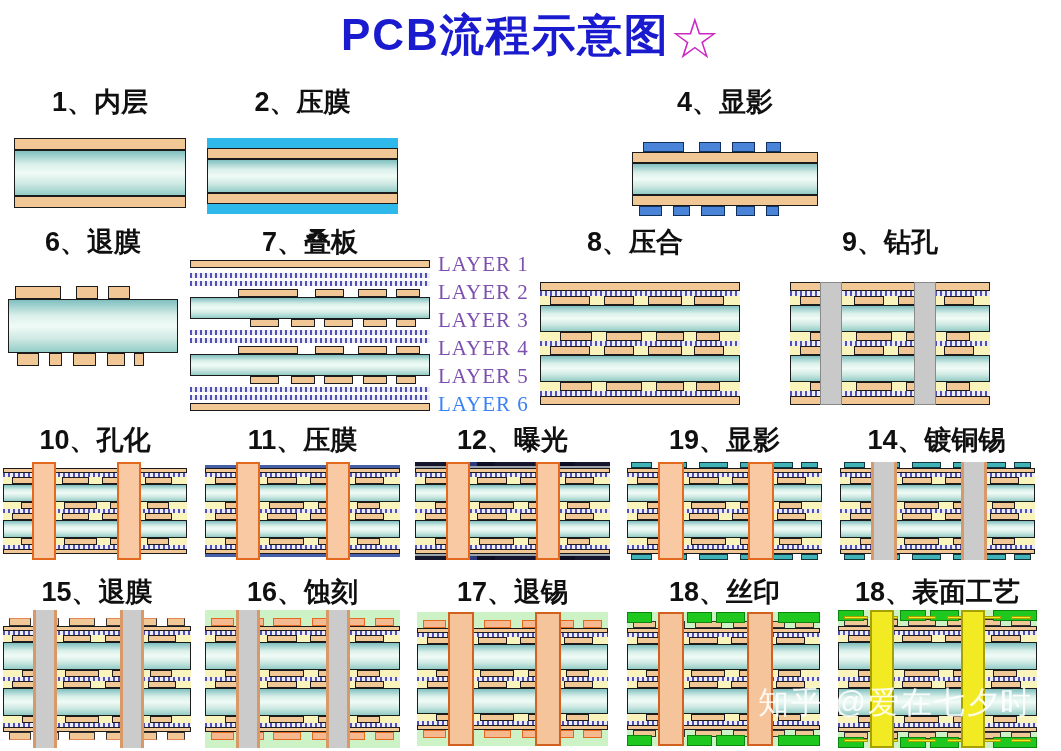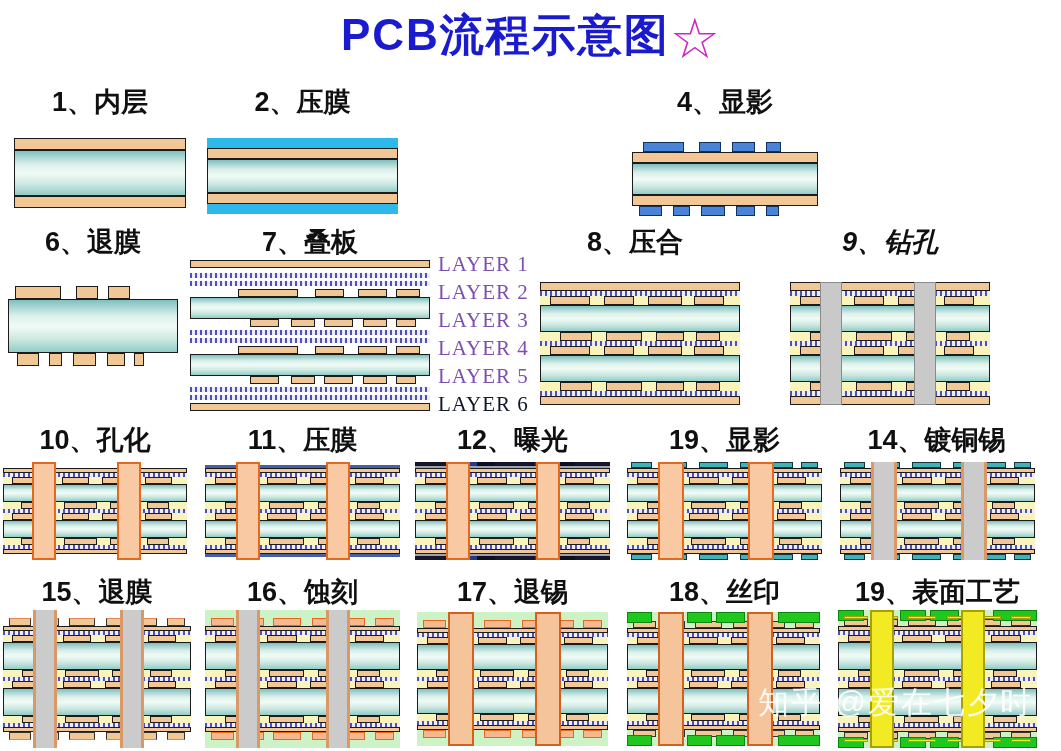--- a/index.html
+++ b/index.html
@@ -19,21 +19,21 @@
   
   #c1{left:8px;top:84px;width:184px;}   #c1 .diagram{top:54px;left:6px;width:172px;height:70px;}
   #c2{left:203px;top:84px;width:199px;} #c2 .diagram{top:54px;left:4px;width:191px;height:76px;}
   #c3{left:411px;top:84px;width:209px;} #c3 .diagram{top:44px;left:4px;width:201px;height:86px;}
   #c4{left:628px;top:84px;width:194px;} #c4 .diagram{top:58px;left:4px;width:186px;height:74px;}
   #c5{left:843px;top:84px;width:186px;} #c5 .diagram{top:45px;left:4px;width:178px;height:88px;}
   
   #c6{left:6px;top:224px;width:174px;}  #c6 .diagram{top:62px;left:2px;width:170px;height:80px;}
   #c7{left:188px;top:224px;width:244px;}#c7 .diagram{top:36px;left:2px;width:240px;height:152px;}
   #c8{left:528px;top:224px;width:214px;}#c8 .diagram{top:58px;left:12px;width:200px;height:123px;}
-  #c9{left:788px;top:224px;width:204px;font-style:italic;}#c9 .diagram{top:58px;left:2px;width:200px;height:123px;}
+  #c9{left:788px;top:224px;width:204px;}#c9 .diagram{top:58px;left:2px;width:200px;height:123px;}
   
   #c10{left:2px;top:422px;width:186px;}  #c10 .diagram{top:40px;left:1px;width:184px;height:98px;}
   #c11{left:203px;top:422px;width:199px;}#c11 .diagram{top:40px;left:2px;width:195px;height:98px;}
   #c12{left:413px;top:422px;width:199px;}#c12 .diagram{top:40px;left:2px;width:195px;height:98px;}
   #c13{left:625px;top:422px;width:199px;}#c13 .diagram{top:40px;left:2px;width:195px;height:98px;}
   #c14{left:836px;top:422px;width:201px;}#c14 .diagram{top:40px;left:4px;width:195px;height:98px;}
   
   #c15{left:2px;top:574px;width:190px;}  #c15 .diagram{top:36px;left:1px;width:188px;height:138px;}
   #c16{left:203px;top:574px;width:199px;}#c16 .diagram{top:36px;left:2px;width:195px;height:138px;}
   #c17{left:413px;top:574px;width:199px;}#c17 .diagram{top:38px;left:4px;width:191px;height:134px;}
@@ -131,21 +131,21 @@
         <div style="position: absolute; box-sizing: border-box; left: 0px; top: 135px; width: 100%; height: 5px; background: repeating-linear-gradient(90deg, rgb(80, 80, 178) 0px, rgb(80, 80, 178) 2px, rgb(236, 236, 253) 2px, rgb(236, 236, 253) 5px);"></div>
         <div style="position: absolute; box-sizing: border-box; left: 0px; top: 143px; width: 100%; height: 8px; background: rgb(240, 199, 149); border: 1px solid rgb(27, 27, 27);"></div>
       </div>
   </div>
   <div class="layer-col">
     <div class="layer-label" style="color: rgb(125, 79, 174);">LAYER 1</div>
     <div class="layer-label" style="color: rgb(125, 79, 174);">LAYER 2</div>
     <div class="layer-label" style="color: rgb(125, 79, 174);">LAYER 3</div>
     <div class="layer-label" style="color: rgb(125, 79, 174);">LAYER 4</div>
     <div class="layer-label" style="color: rgb(125, 79, 174);">LAYER 5</div>
-    <div class="layer-label" style="color: #0f172a;">LAYER 6</div>
+    <div class="layer-label" style="color: #3b82f6;">LAYER 6</div>
   </div>
   <div class="cell" id="c8">
     <div class="step-label">8、压合</div>
     <div class="diagram">
         <div style="position: absolute; box-sizing: border-box; left: 0px; top: 0px; width: 100%; height: 9px; background: rgb(240, 199, 149); border: 1px solid rgb(27, 27, 27);"></div>
         <div style="position: absolute; box-sizing: border-box; left: 0px; top: 9px; width: 100%; height: 5px; background: repeating-linear-gradient(90deg, rgb(80, 80, 178) 0px, rgb(80, 80, 178) 2px, rgb(236, 236, 253) 2px, rgb(236, 236, 253) 5px);"></div>
         <div style="position: absolute; box-sizing: border-box; left: 0px; top: 14px; width: 100%; height: 9px; background: rgb(248, 244, 187);"></div>
         <div style="position: absolute; box-sizing: border-box; left: 5%; top: 14px; width: 20%; height: 9px; background: rgb(240, 199, 149); border: 1px solid rgb(27, 27, 27);"></div>
         <div style="position: absolute; box-sizing: border-box; left: 32%; top: 14px; width: 15%; height: 9px; background: rgb(240, 199, 149); border: 1px solid rgb(27, 27, 27);"></div>
         <div style="position: absolute; box-sizing: border-box; left: 54%; top: 14px; width: 17%; height: 9px; background: rgb(240, 199, 149); border: 1px solid rgb(27, 27, 27);"></div>
@@ -600,21 +600,21 @@
         <div style="position: absolute; box-sizing: border-box; left: 78%; top: 0px; width: 22%; height: 11px; background: rgb(30, 200, 30); border: 1px solid rgb(13, 134, 13);"></div>
         <div style="position: absolute; box-sizing: border-box; left: 0%; top: 123px; width: 13%; height: 11px; background: rgb(30, 200, 30); border: 1px solid rgb(13, 134, 13);"></div>
         <div style="position: absolute; box-sizing: border-box; left: 31%; top: 123px; width: 13%; height: 11px; background: rgb(30, 200, 30); border: 1px solid rgb(13, 134, 13);"></div>
         <div style="position: absolute; box-sizing: border-box; left: 46%; top: 123px; width: 15%; height: 11px; background: rgb(30, 200, 30); border: 1px solid rgb(13, 134, 13);"></div>
         <div style="position: absolute; box-sizing: border-box; left: 78%; top: 123px; width: 22%; height: 11px; background: rgb(30, 200, 30); border: 1px solid rgb(13, 134, 13);"></div>
         <div style="position: absolute; box-sizing: border-box; left: 31px; top: 0px; width: 26px; height: 100%; background: rgb(246, 196, 154); border: 2px solid rgb(210, 96, 30);"></div>
         <div style="position: absolute; box-sizing: border-box; left: 120px; top: 0px; width: 26px; height: 100%; background: rgb(246, 196, 154); border: 2px solid rgb(210, 96, 30);"></div>
       </div>
   </div>
   <div class="cell" id="c19">
-    <div class="step-label">19、表面工艺</div>
+    <div class="step-label">18、表面工艺</div>
     <div class="diagram">
         <div style="position: absolute; box-sizing: border-box; left: 0px; top: 16px; width: 100%; height: 5px; background: rgb(240, 199, 149); border: 1px solid rgb(27, 27, 27);"></div>
         <div style="position: absolute; box-sizing: border-box; left: 0px; top: 21px; width: 100%; height: 4px; background: repeating-linear-gradient(90deg, rgb(80, 80, 178) 0px, rgb(80, 80, 178) 2px, rgb(236, 236, 253) 2px, rgb(236, 236, 253) 5px);"></div>
         <div style="position: absolute; box-sizing: border-box; left: 0px; top: 25px; width: 100%; height: 7px; background: rgb(248, 244, 187);"></div>
         <div style="position: absolute; box-sizing: border-box; left: 5%; top: 25px; width: 20%; height: 7px; background: rgb(240, 199, 149); border: 1px solid rgb(27, 27, 27);"></div>
         <div style="position: absolute; box-sizing: border-box; left: 32%; top: 25px; width: 15%; height: 7px; background: rgb(240, 199, 149); border: 1px solid rgb(27, 27, 27);"></div>
         <div style="position: absolute; box-sizing: border-box; left: 54%; top: 25px; width: 17%; height: 7px; background: rgb(240, 199, 149); border: 1px solid rgb(27, 27, 27);"></div>
         <div style="position: absolute; box-sizing: border-box; left: 77%; top: 25px; width: 15%; height: 7px; background: rgb(240, 199, 149); border: 1px solid rgb(27, 27, 27);"></div>
         <div style="position: absolute; box-sizing: border-box; left: 0px; top: 32px; width: 100%; height: 28px; background: linear-gradient(rgb(127, 191, 191) 0%, rgb(219, 240, 234) 30%, rgb(240, 251, 246) 50%, rgb(207, 233, 227) 74%, rgb(147, 204, 198) 100%); border: 1px solid rgb(27, 27, 27);"></div>
         <div style="position: absolute; box-sizing: border-box; left: 0px; top: 60px; width: 100%; height: 7px; background: rgb(248, 244, 187);"></div>

